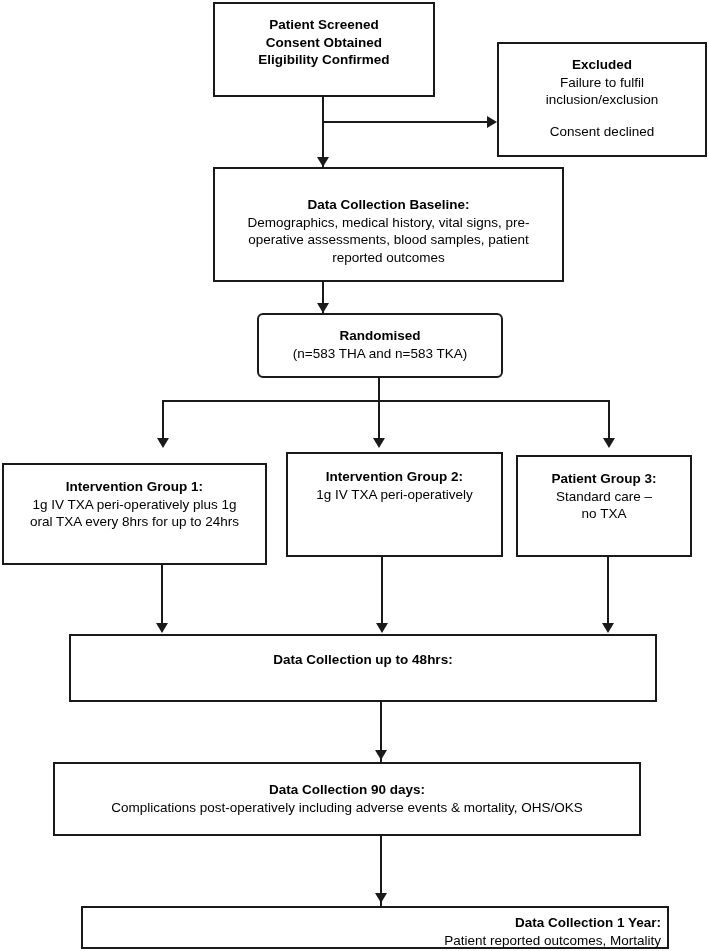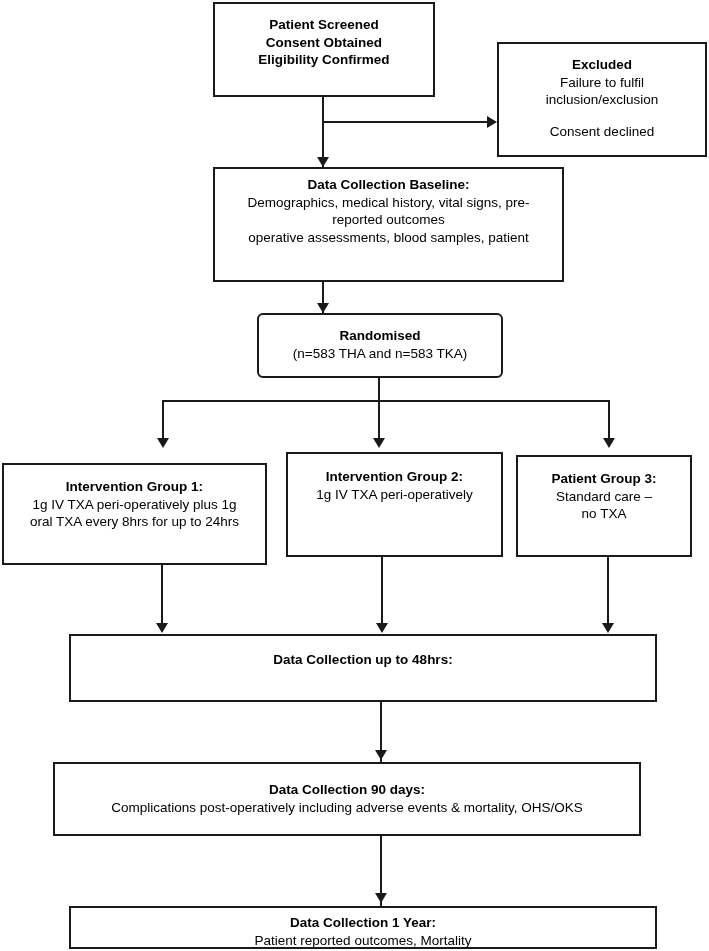--- a/index.html
+++ b/index.html
@@ -118,25 +118,25 @@
     <div class="inner" style="top:12px;">
       <span class="ln ttl">Excluded</span>
       <span class="ln">Failure to fulfil</span>
       <span class="ln">inclusion/exclusion</span>
       <span class="spacer"></span>
       <span class="ln">Consent declined</span>
     </div>
   </div>
 
   <div class="box" style="left:213px; top:167px; width:351px; height:115px;">
-    <div class="inner" style="top:7px;">
+    <div class="inner" style="top:27px;">
       <span class="ln ttl">Data Collection Baseline:</span>
       <span class="ln">Demographics, medical history, vital signs, pre-</span>
+      <span class="ln">operative assessments, blood samples, patient</span>
       <span class="ln">reported outcomes</span>
-      <span class="ln">operative assessments, blood samples, patient</span>
     </div>
   </div>
 
   <div class="box" style="left:257px; top:313px; width:246px; height:65px;border-radius:6px;">
     <div class="inner" style="top:12px;">
       <span class="ln ttl">Randomised</span>
       <span class="ln">(n=583 THA and n=583 TKA)</span>
     </div>
   </div>
 
@@ -169,20 +169,20 @@
     </div>
   </div>
 
   <div class="box" style="left:53px; top:762px; width:588px; height:74px;text-align:center;">
     <div class="inner" style="top:17px;">
       <span class="ln ttl">Data Collection 90 days:</span>
       <span class="ln">Complications post-operatively including adverse events &amp; mortality, OHS/OKS</span>
     </div>
   </div>
 
-  <div class="box" style="left:69px; top:906px; width:588px; height:43px;">
+  <div class="box" style="left:81px; top:906px; width:588px; height:43px;text-align:right;">
     <div class="inner" style="top:6px;">
       <span class="ln ttl">Data Collection 1 Year:</span>
       <span class="ln">Patient reported outcomes, Mortality</span>
     </div>
   </div>
 
 </div>
 
 </body></html>

